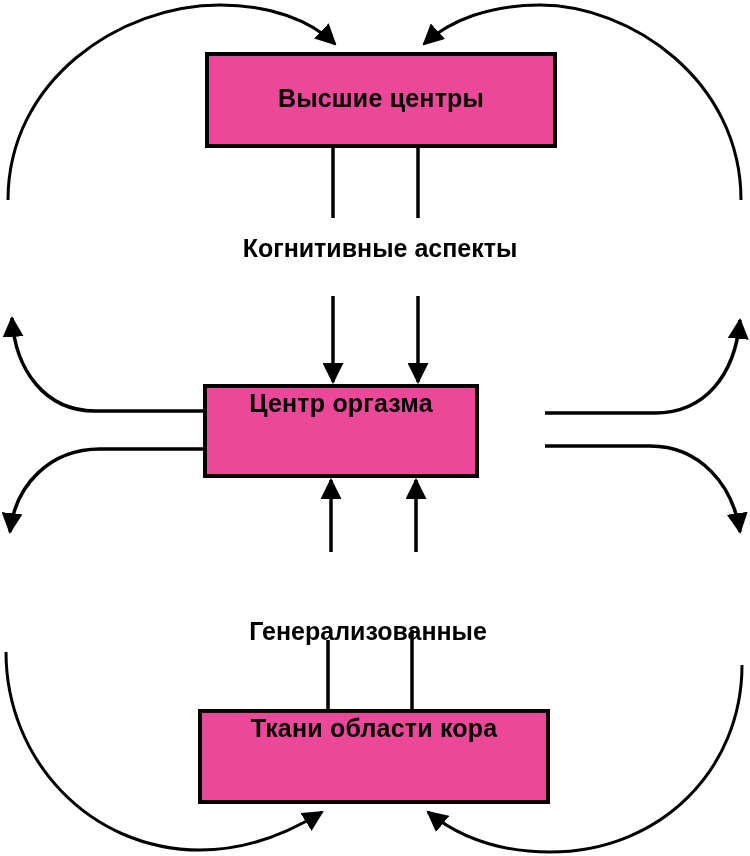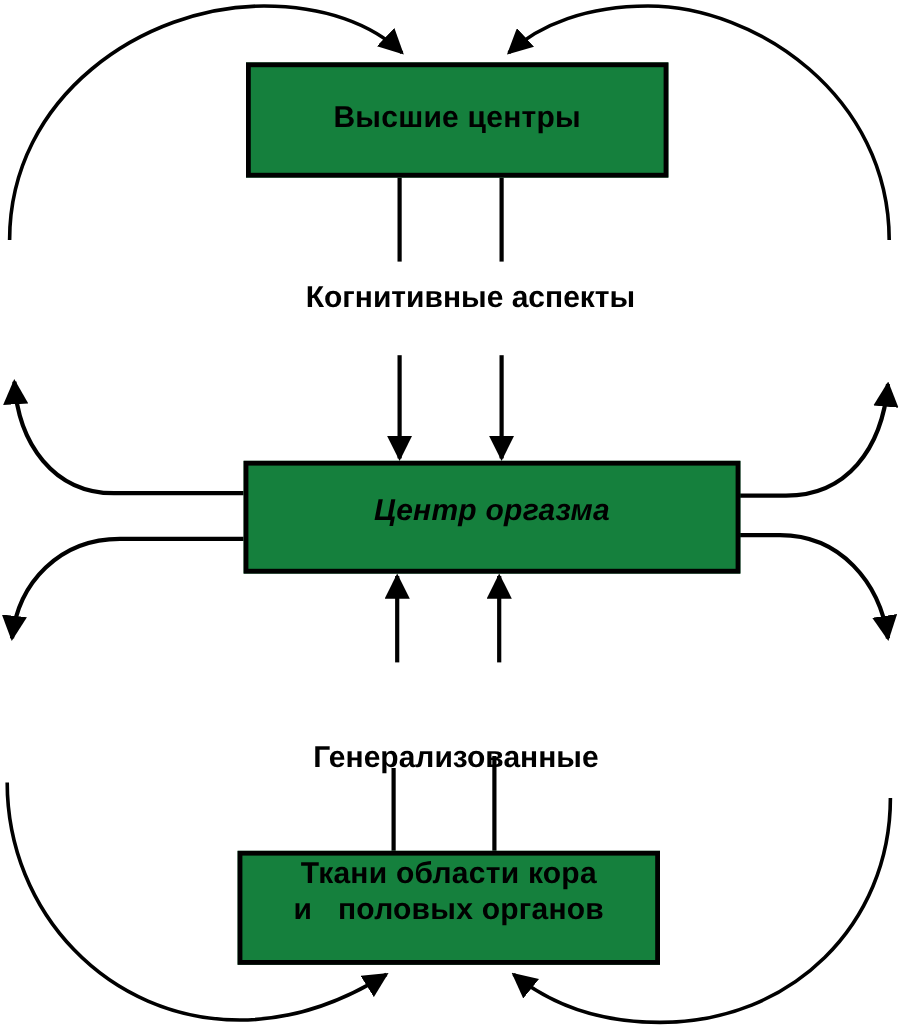--- a/index.html
+++ b/index.html
@@ -19,60 +19,58 @@
       position: absolute;
       left: 0;
       top: 0;
       width: 750px;
       height: 856px;
     }
     .box {
       position: absolute;
       box-sizing: border-box;
       border: 4px solid #000;
-      background: #15803d;
+      background: #ec4899;
       display: flex;
       flex-direction: column;
       align-items: center;
       text-align: center;
     }
     .box-text {
       font-size: 25px;
       font-weight: bold;
       line-height: 30px;
       letter-spacing: 0.2px;
       white-space: pre;
     }
     #box-top {
       left: 205px; top: 52px; width: 352px; height: 96px;
       justify-content: center;
       padding-bottom: 4px;
     }
     #box-middle {
-      left: 203px; top: 384px; width: 414px; height: 94px;
+      left: 203px; top: 384px; width: 276px; height: 94px;
       justify-content: flex-start;
-      padding-top: 22px;
-      font-style: italic;
     }
     #box-bottom {
       left: 198px; top: 709px; width: 352px; height: 95px;
       justify-content: flex-start;
       padding-top: 0px;
     }
     .label {
       position: absolute;
       font-size: 25px;
       font-weight: bold;
       line-height: 30px;
       text-align: center;
       white-space: pre;
       transform: translateX(-50%);
     }
-    #label-cognitive { left: 392px; top: 233px; }
-    #label-generalized { left: 380px; top: 556px; }
+    #label-cognitive { left: 380px; top: 233px; }
+    #label-generalized { left: 368px; top: 556px; }
   </style>
 </head>
 <body>
 
 <svg class="diagram" viewBox="0 0 750 856" xmlns="http://www.w3.org/2000/svg">
   <defs>
     <marker id="ah" viewBox="0 0 10 10" refX="9" refY="5" markerWidth="6" markerHeight="6" markerUnits="strokeWidth" orient="auto">
       <path d="M0,0 L10,5 L0,10 z" fill="#000"></path>
     </marker>
     <marker id="ahs" viewBox="0 0 10 10" refX="9" refY="5" markerWidth="7" markerHeight="7" markerUnits="strokeWidth" orient="auto">
@@ -114,14 +112,13 @@
   <div class="box-text">Центр оргазма</div>
 </div>
 
 <div class="label" id="label-generalized">
   <div>Генерализованные</div>
   <div>ощущения</div>
 </div>
 
 <div class="box" id="box-bottom">
   <div class="box-text">Ткани области кора</div>
-  <div class="box-text">и   половых органов</div>
 </div>
 
 </body></html>

